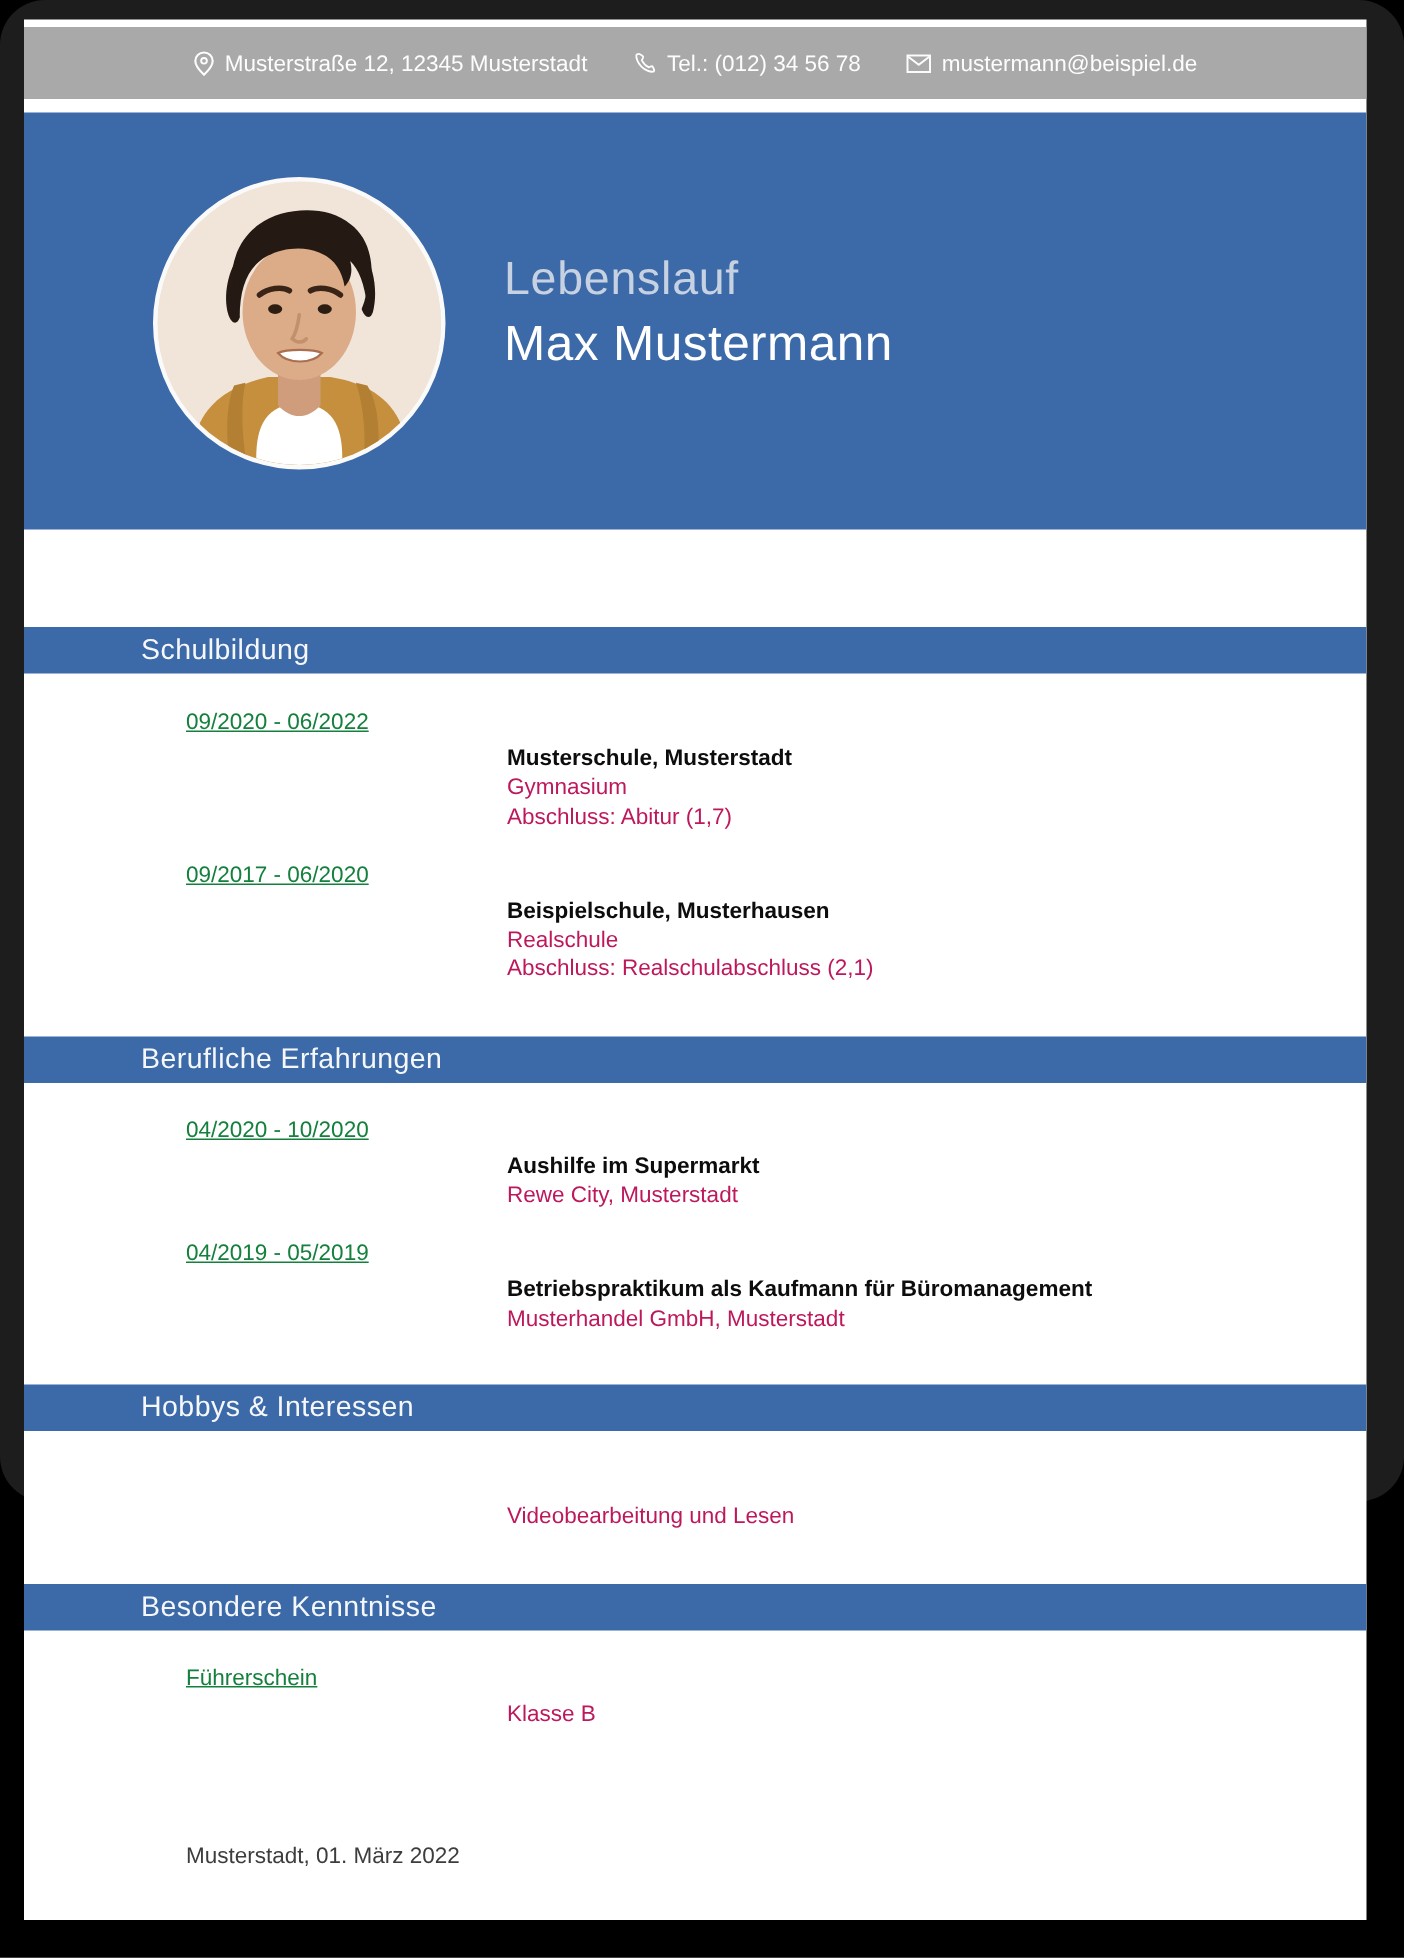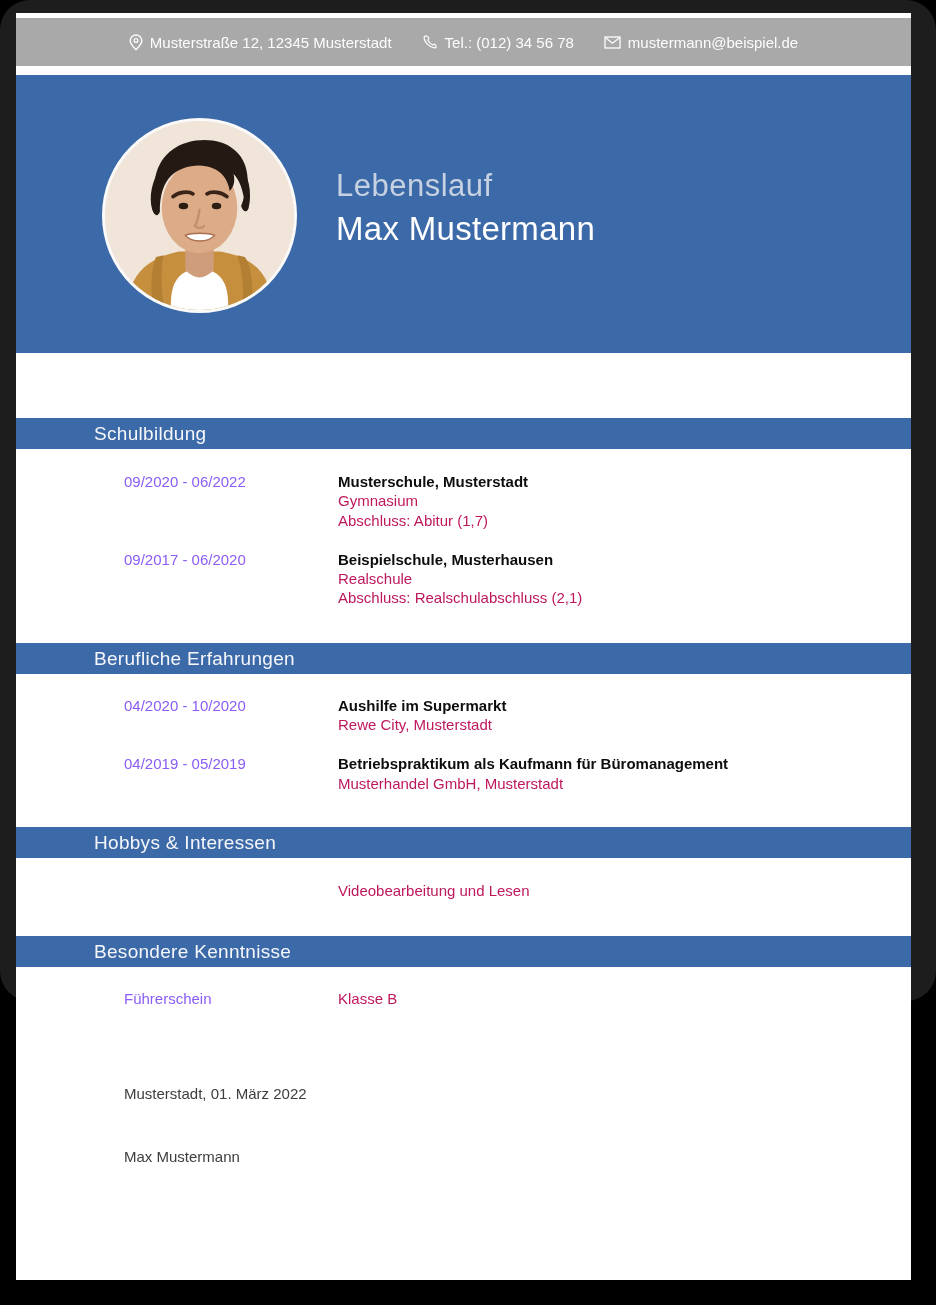--- a/index.html
+++ b/index.html
@@ -98,23 +98,24 @@
     padding-left: 108px;
     margin-bottom: 20px;
     font-size: 15px;
     line-height: 19.3px;
     color: #3d3d3d;
   }
   .entry:last-child { margin-bottom: 0; }
   .entry .period {
     width: 214px;
     flex-shrink: 0;
-    color: #8b5cf6;
-  }
-  .entry .body { flex: 1; padding-right: 20px; }
+    color: #15803d;
+    text-decoration: underline;
+  }
+  .entry .body { flex: 1; padding-right: 20px; margin-top: 24px; }
   .entry .entry-title {
     font-weight: 700;
     color: #0d0d0d;
   }
   .entry .detail { color: #be185d; }
 
   
   .footer-place {
     margin-top: 76px;
     padding-left: 108px;

